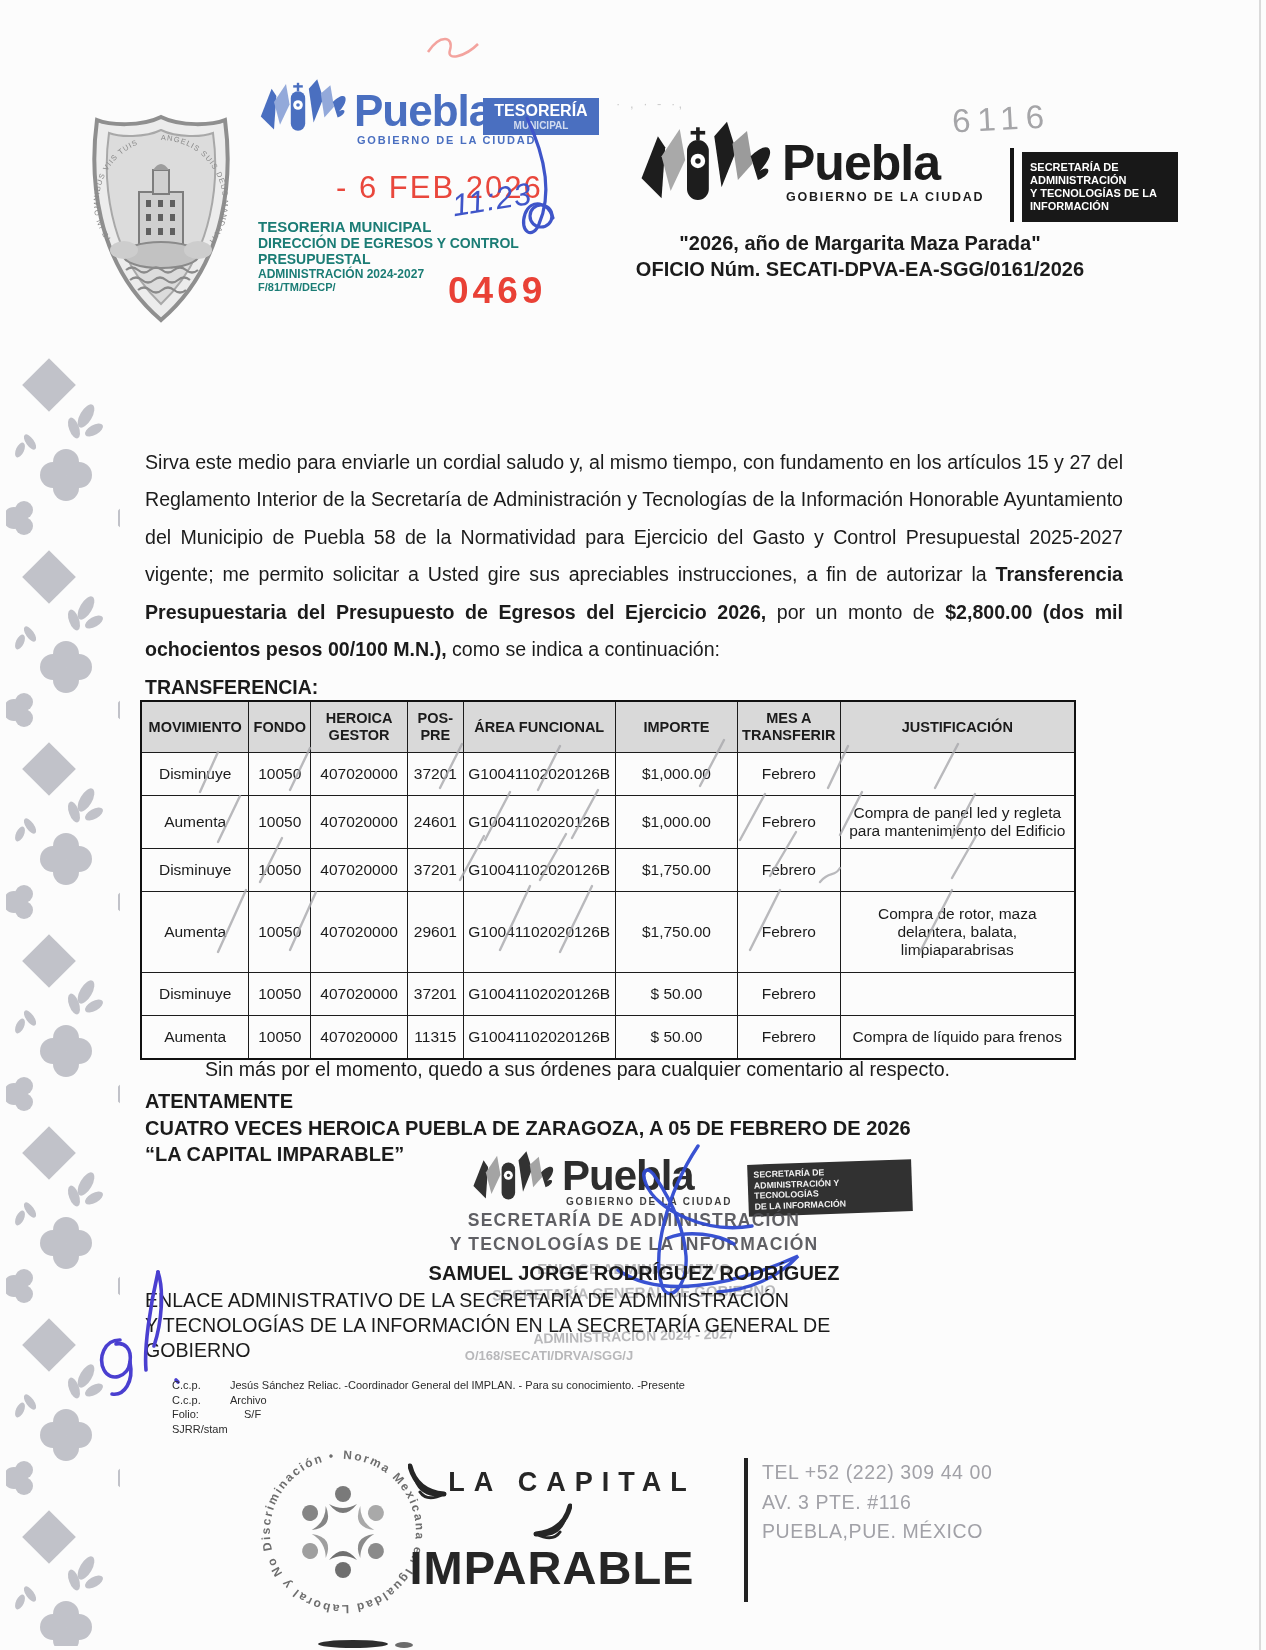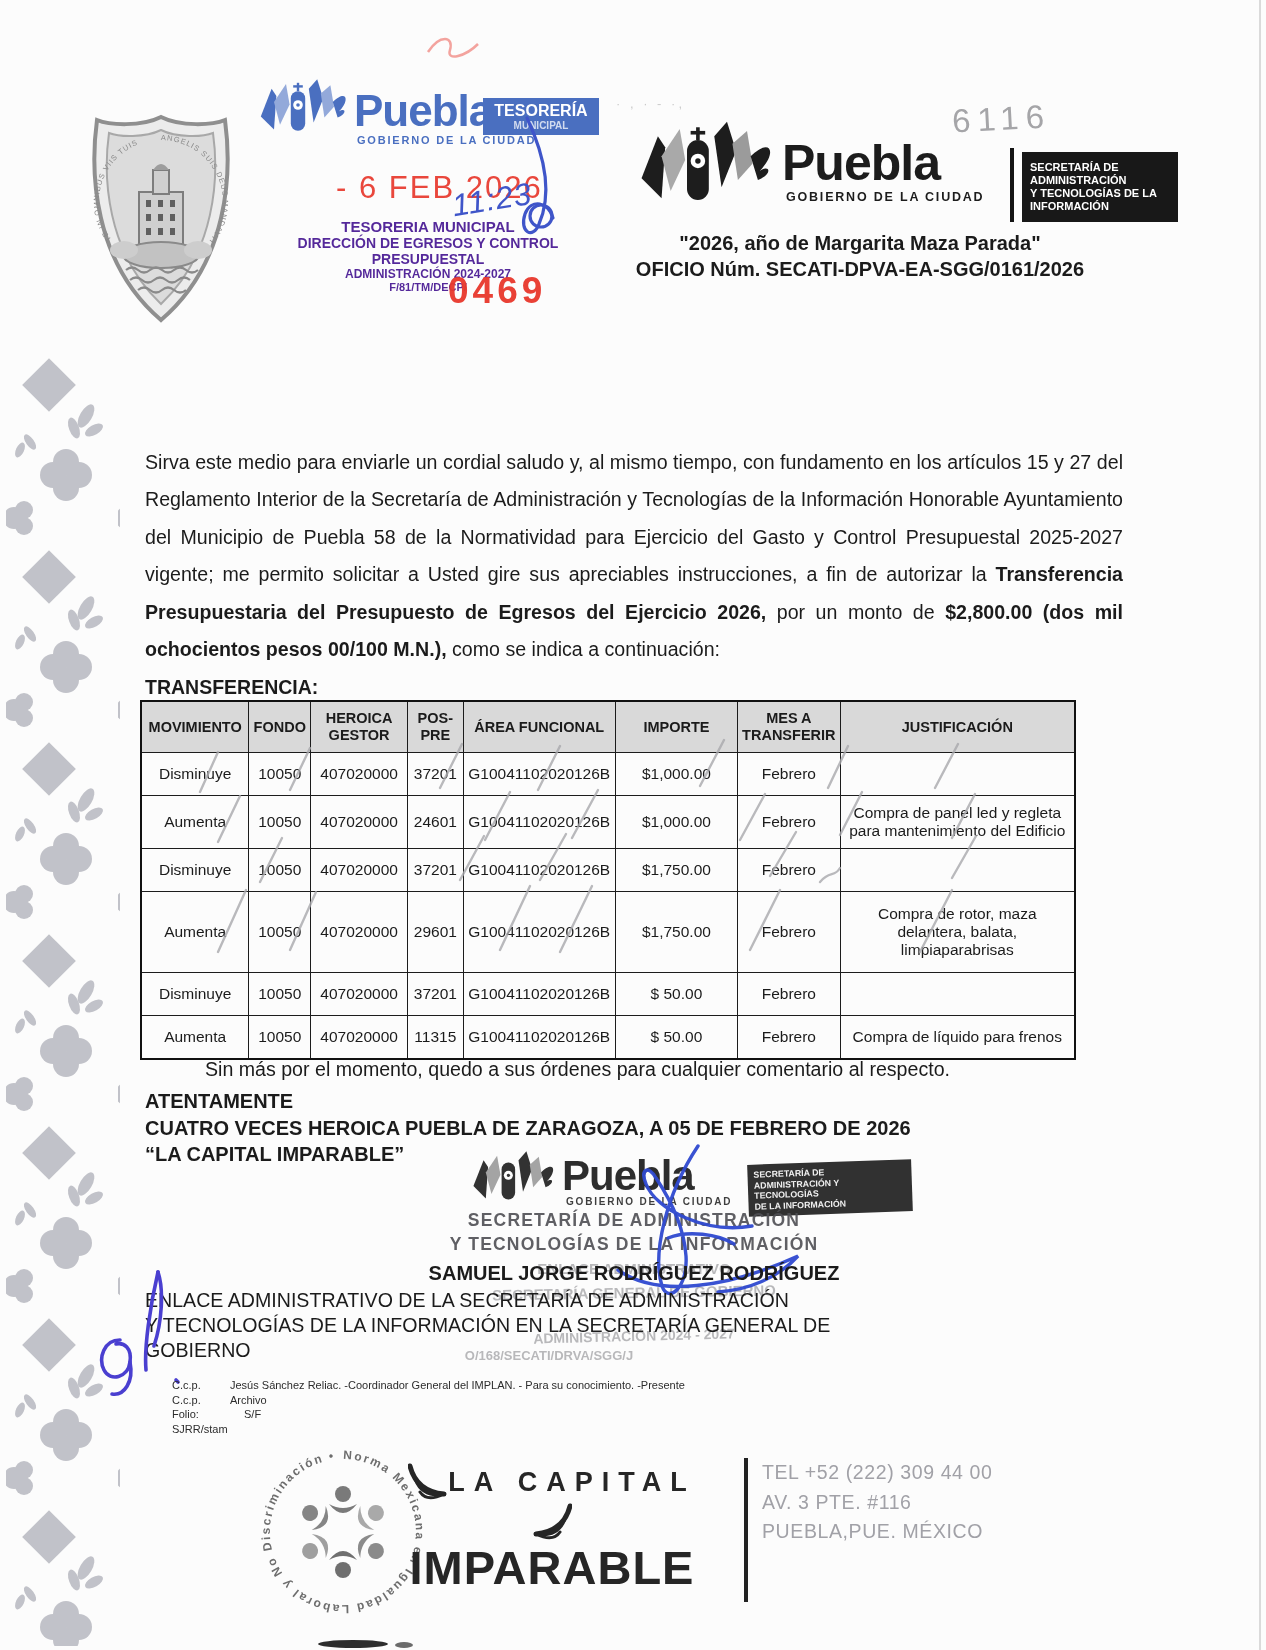--- a/index.html
+++ b/index.html
@@ -10,21 +10,21 @@
   
   .leftpat{left:6px;top:350px;}
   
   .shield{left:84px;top:110px;}
   .stampblue{color:#4a6fc0;}
   .puebla-word{font-weight:800;letter-spacing:-1px;}
   .gob-sub{font-weight:bold;letter-spacing:1.8px;}
   .bluebox{background:#4a6fc0;color:#fff;text-align:center;padding:4px 6px;}
   .reddate{color:#e8382c;font-weight:normal;font-size:31px;letter-spacing:2px;opacity:.92;}
   .handtime{color:#3f55c9;font-size:31px;font-style:italic;transform:rotate(-9deg);letter-spacing:1px;}
-  .stamplines{width:340px;text-align:center;color:#4c1d95;font-weight:bold;opacity:.95;}
+  .stamplines{width:340px;text-align:left;color:#0f766e;font-weight:bold;opacity:.95;}
   .folio-red{color:#e8382c;font-weight:bold;font-size:37px;letter-spacing:4px;opacity:.95;}
   .blackbox{background:#181818;color:#fff;font-weight:bold;line-height:13px;padding:9px 8px;}
   .pencil{color:#96969a;transform:rotate(-3deg);font-size:33px;letter-spacing:7px;opacity:.85;}
   .hdr-motto{left:560px;width:600px;text-align:center;font-weight:bold;font-size:20px;}
   
   .addr{left:145px;top:336px;font-size:19px;line-height:26.5px;}
   .para{left:145px;top:444px;width:978px;font-size:19.6px;line-height:37.4px;text-align:justify;}
   .translabel{left:145px;top:676px;font-size:19.5px;font-weight:bold;border-bottom:2.5px solid #111;padding-bottom:1px;}
   table.tt{border-collapse:collapse;width:936px;border:2px solid #111;}
   table.tt td,table.tt th{border:1.6px solid #1c1c1c;text-align:center;vertical-align:middle;padding:2px 4px;}

